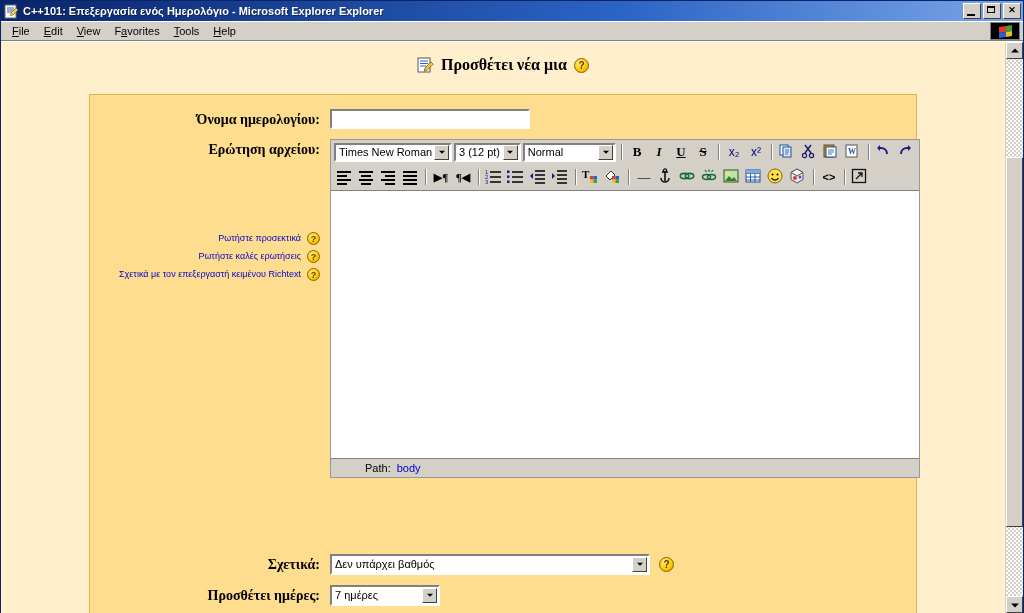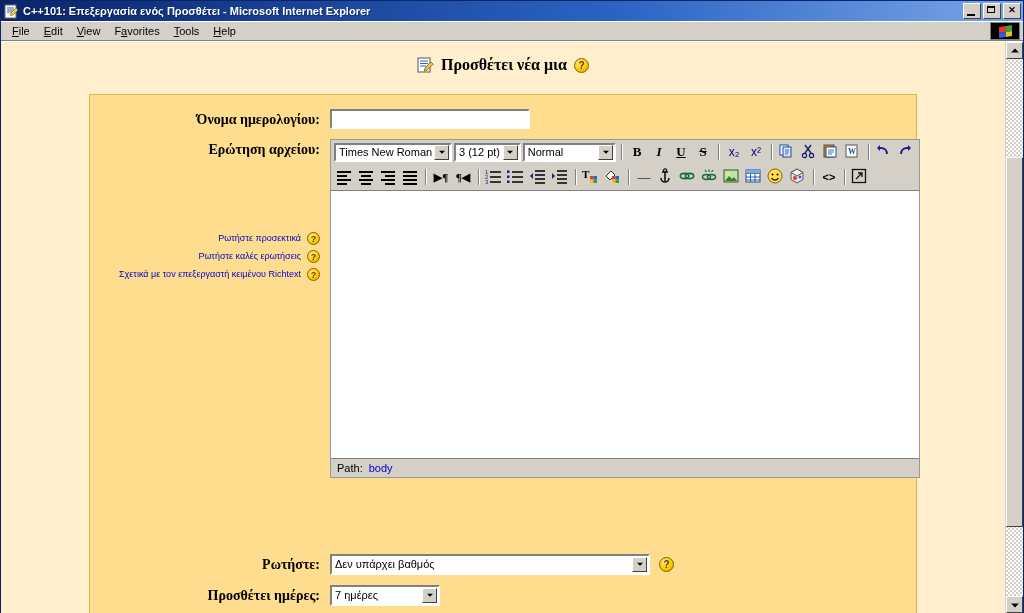--- a/index.html
+++ b/index.html
@@ -160,21 +160,21 @@
   .al-l i:nth-child(2),.al-l i:nth-child(4){width:70%}
   .al-r i:nth-child(2),.al-r i:nth-child(4){width:70%;margin-left:30%}
   .al-c i:nth-child(2),.al-c i:nth-child(4){width:70%;margin-left:15%}
 
   .editarea{
     height:267px;background:#ffffff;border-top:1px solid #808080;
     border-bottom:1px solid #808080;margin:0;
   }
   .pathbar{height:18px;background:#d4d0c8;display:flex;align-items:center;
      padding-left:6px;font-size:11px;gap:6px;}
-  .pathbar .pk{color:#000;}
+  .pathbar .pk{color:#000;margin-left:28px;}
   .pathbar .pv{color:#0000cc;}
 
   
   .helpcol{
     width:240px;flex:0 0 240px;text-align:right;padding-right:10px;box-sizing:border-box;
     padding-top:6px;
   }
   .hlink{display:flex;align-items:center;justify-content:flex-end;gap:6px;margin-bottom:5px;}
   .hlink a{color:#0000cc;font-size:9px;text-decoration:none;white-space:nowrap;
      font-family:"Liberation Sans",sans-serif;}
@@ -188,21 +188,21 @@
 <div id="app">
 
   <div class="titlebar">
     <span class="title-icon">
       <svg width="15" height="15" viewBox="0 0 15 15">
         <rect x="1" y="1" width="11" height="13" fill="#ffffff" stroke="#6a6a6a"></rect>
         <path d="M3 4h7M3 6h7M3 8h5" stroke="#2b63c4" stroke-width="1"></path>
         <path d="M7 9l5-5 2 2-5 5-2.6.6z" fill="#ffcc33" stroke="#7a5c00" stroke-width=".6"></path>
       </svg>
     </span>
-    <span class="title-text">C++101: Επεξεργασία ενός Προσθέτει - Microsoft Internet Explorer</span>
+    <span class="title-text">C++101: Επεξεργασία ενός Ημερολόγιο - Microsoft Explorer Explorer</span>
     <span class="win-btns">
       <span class="win-btn wb-min"></span>
       <span class="win-btn wb-max"></span>
       <span class="win-btn wb-close">✕</span>
     </span>
   </div>
 
   <div class="menubar">
     <span class="menu-item"><u>F</u>ile</span>
     <span class="menu-item"><u>E</u>dit</span>
@@ -486,21 +486,21 @@
             <div class="hlink">
               <a>Σχετικά με τον επεξεργαστή κειμένου Richtext</a>
               <span class="helpicon sm">?</span>
             </div>
           </div>
           <div class="fld"></div>
         </div>
         <div style="height:262px"></div>
 
         <div class="row" style="margin-top:6px;">
-          <div class="lbl">Ρωτήστε:</div>
+          <div class="lbl">Σχετικά:</div>
           <div class="fld" style="display:flex;align-items:center;gap:9px;">
             <div class="sel sel-grade">
               <span class="cap">Δεν υπάρχει βαθμός</span>
               <span class="arrowbtn"></span>
             </div>
             <span class="helpicon">?</span>
           </div>
         </div>
 
         <div class="row">

